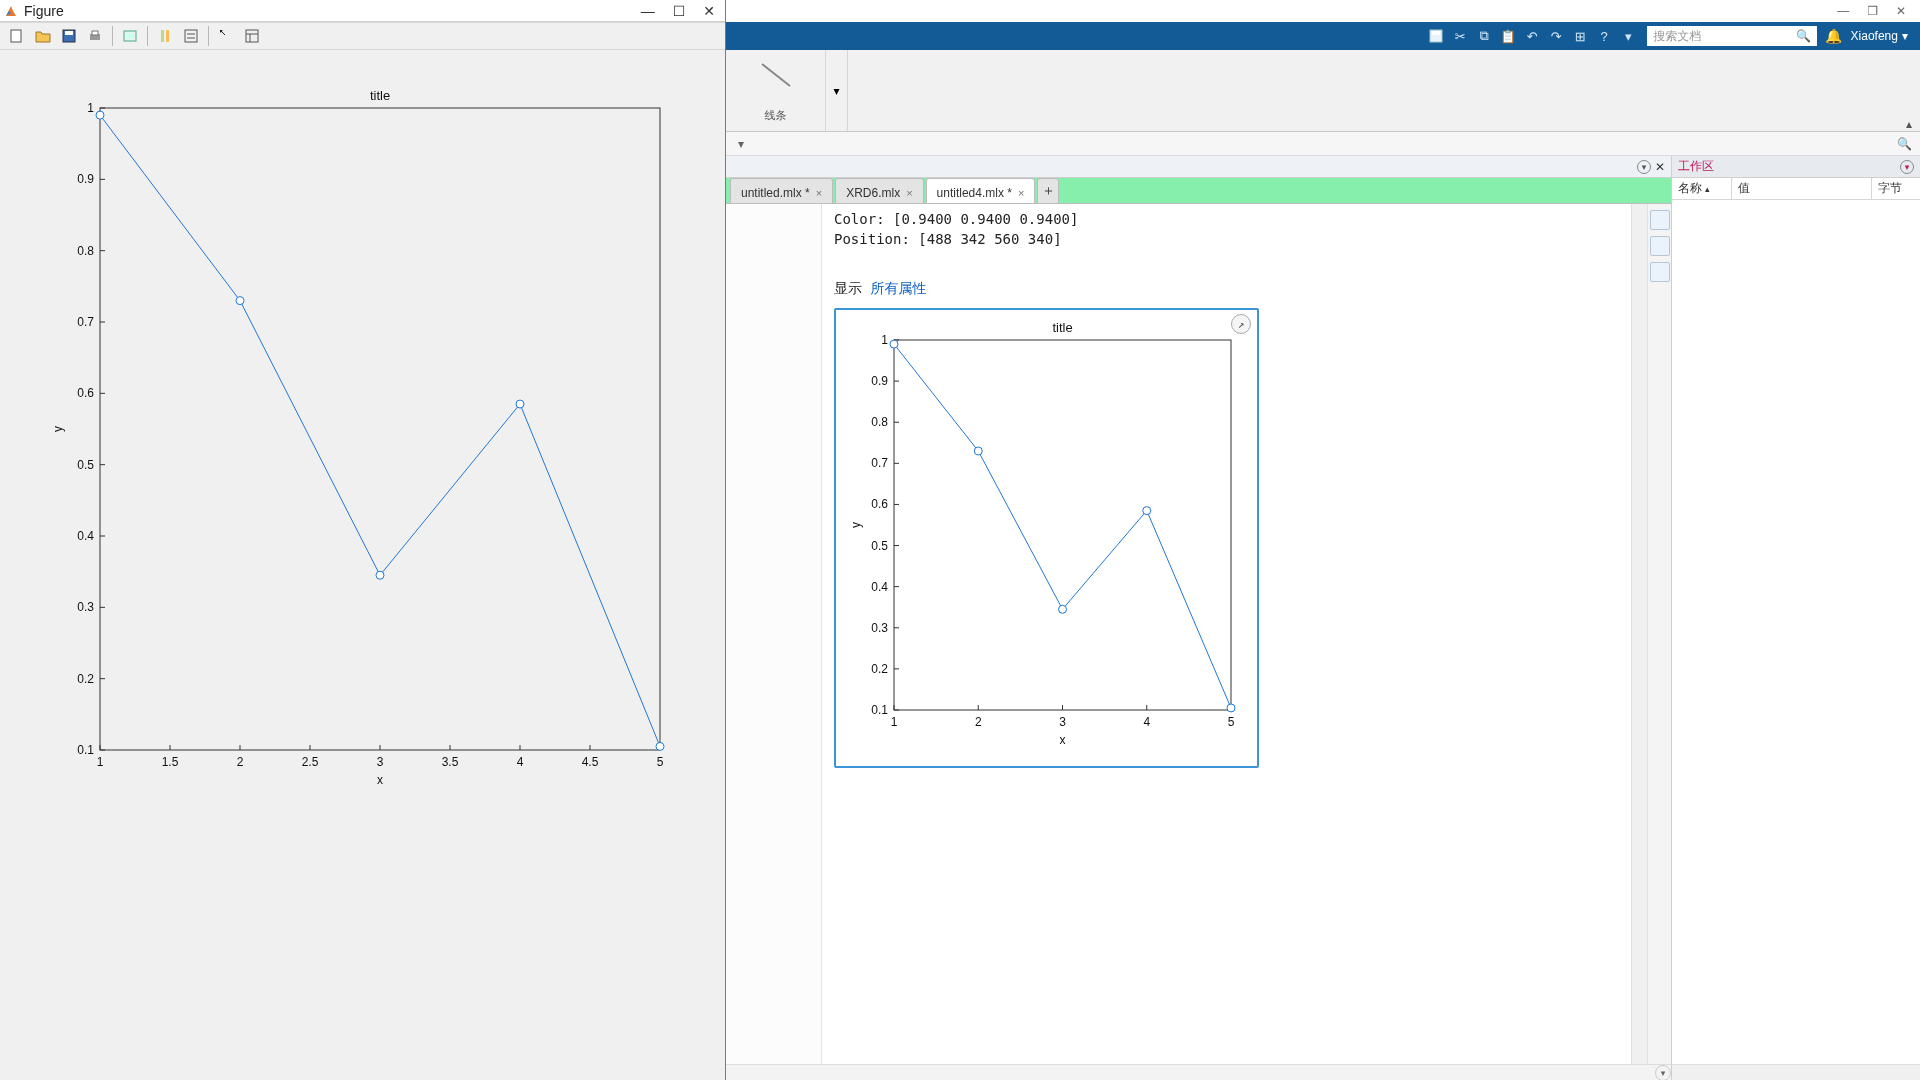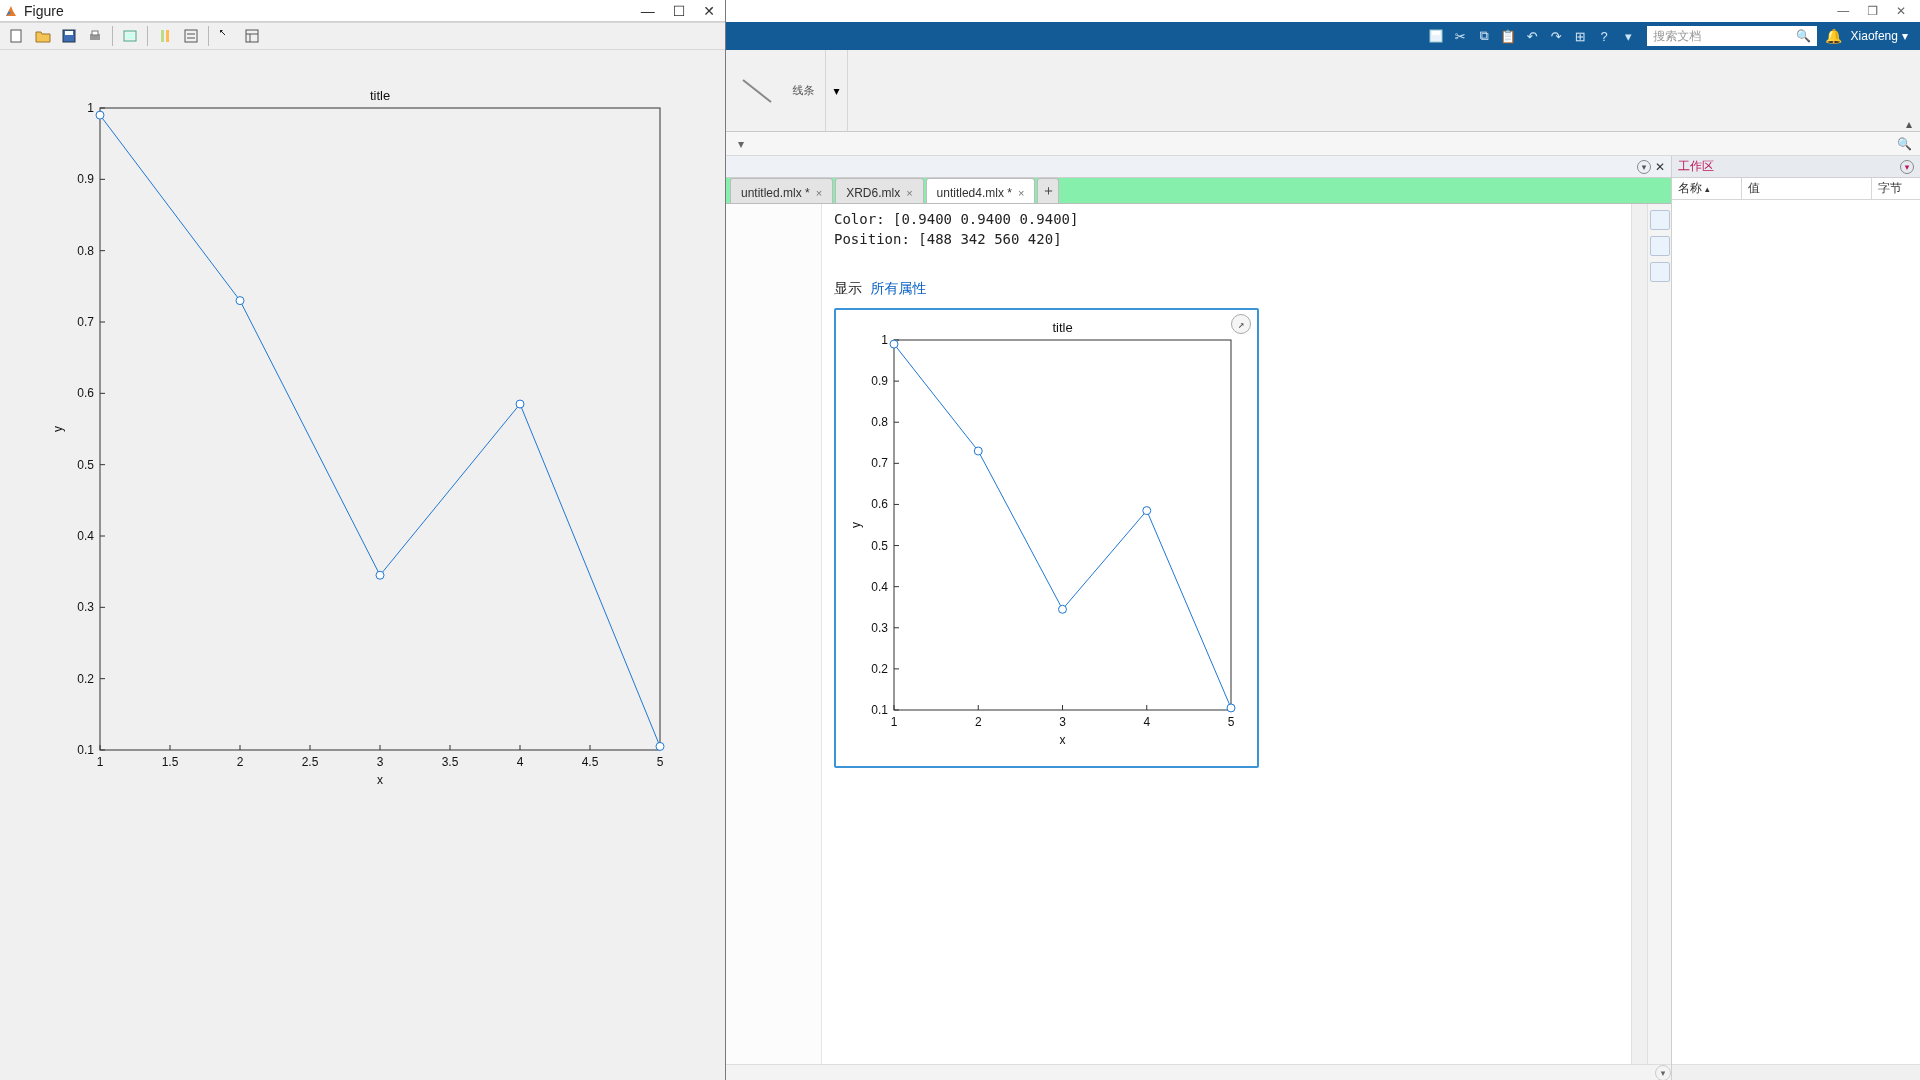--- a/index.html
+++ b/index.html
@@ -112,21 +112,21 @@
 .toolstrip {
   height: 82px;
   background: #f1f1f1;
   border-bottom: 1px solid #c8c8c8;
   display:flex; align-items:stretch;
   position: relative;
 }
 .ts-group {
   width: 100px;
   border-right: 1px solid #d6d6d6;
-  display:flex; flex-direction:row; align-items:center; justify-content:center;
+  display:flex; flex-direction:column; align-items:center; justify-content:center;
   gap:16px;
 }
 .ts-group .grouplabel { font-size:11px; color:#555; }
 .ts-down {
   width:22px;
   display:flex;align-items:center;justify-content:center;
   border-right:1px solid #d6d6d6;
   cursor:pointer;
 }
 .ts-collapse {
@@ -478,21 +478,21 @@
         <div class="tab active">
             <span>untitled4.mlx *</span>
             <span class="x">×</span>
           </div>
         <div class="tab add">＋</div>
       </div>
       <div class="editor-body">
         <div class="editor-gutter"></div>
         <div class="editor-content">
           <div class="kvline">Color: [0.9400 0.9400 0.9400]</div>
-          <div class="kvline">Position: [488 342 560 420]</div>
+          <div class="kvline">Position: [488 342 560 340]</div>
           <div class="showrow">
             <span>显示</span>
             <span> </span>
             <span class="link">所有属性</span>
           </div>
           <div class="embedded-fig">
             <div class="popout">↗</div>
             <svg id="sub-plot" width="405" height="440">
                 <text x="220.5" y="16" text-anchor="middle" font-size="13" fill="#111">title</text>
                 <rect x="52" y="24" width="337" height="370" fill="none" stroke="#333" stroke-width="1"></rect>
@@ -550,21 +550,21 @@
     </div>
 
     <div class="workspace-pane">
       <div class="ws-title">
         <span>工作区</span>
         <div class="right">
           <span style="width:14px;height:14px;border:1px solid #888;border-radius:50%;font-size:9px;display:flex;align-items:center;justify-content:center;">▾</span>
         </div>
       </div>
       <div class="ws-header">
-        <div class="col" style="width:70px">
+        <div class="col" style="width:60px">
             <span>名称</span>
             <span style="font-size:9px;">▴</span>
           </div>
         <div class="col" style="flex:1">值</div>
         <div class="col" style="width:48px;border-right:none;">字节</div>
       </div>
       <div class="ws-body"></div>
       <div class="ws-scrollbar"></div>
     </div>
   </div>

